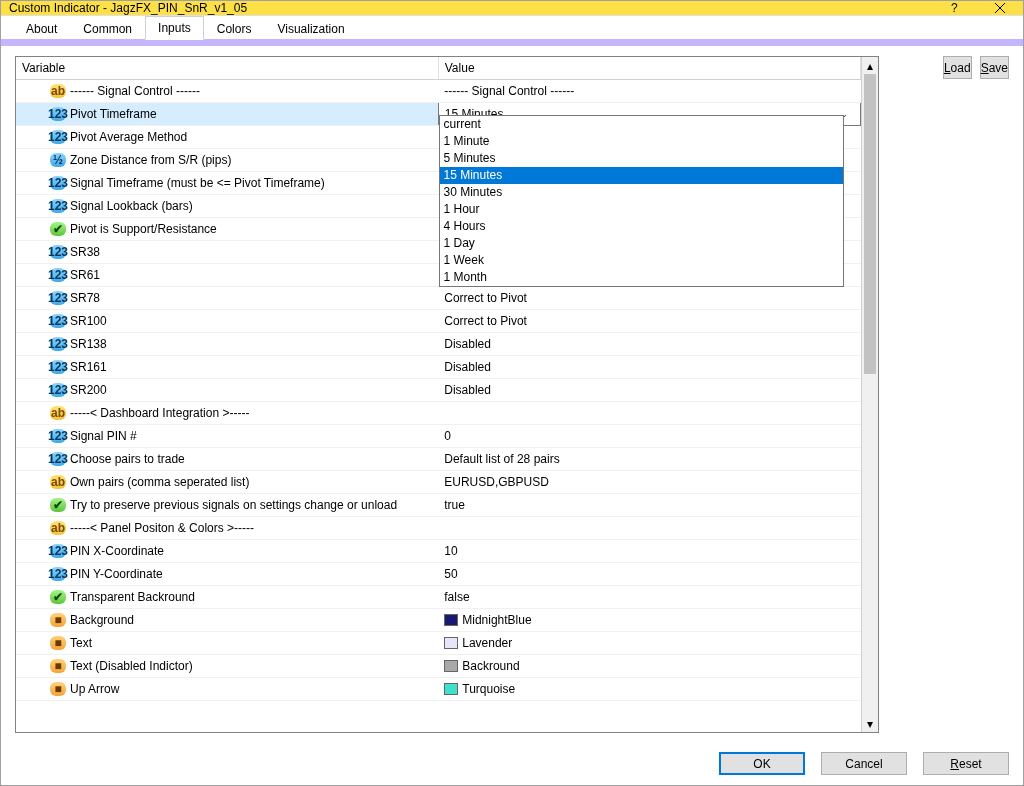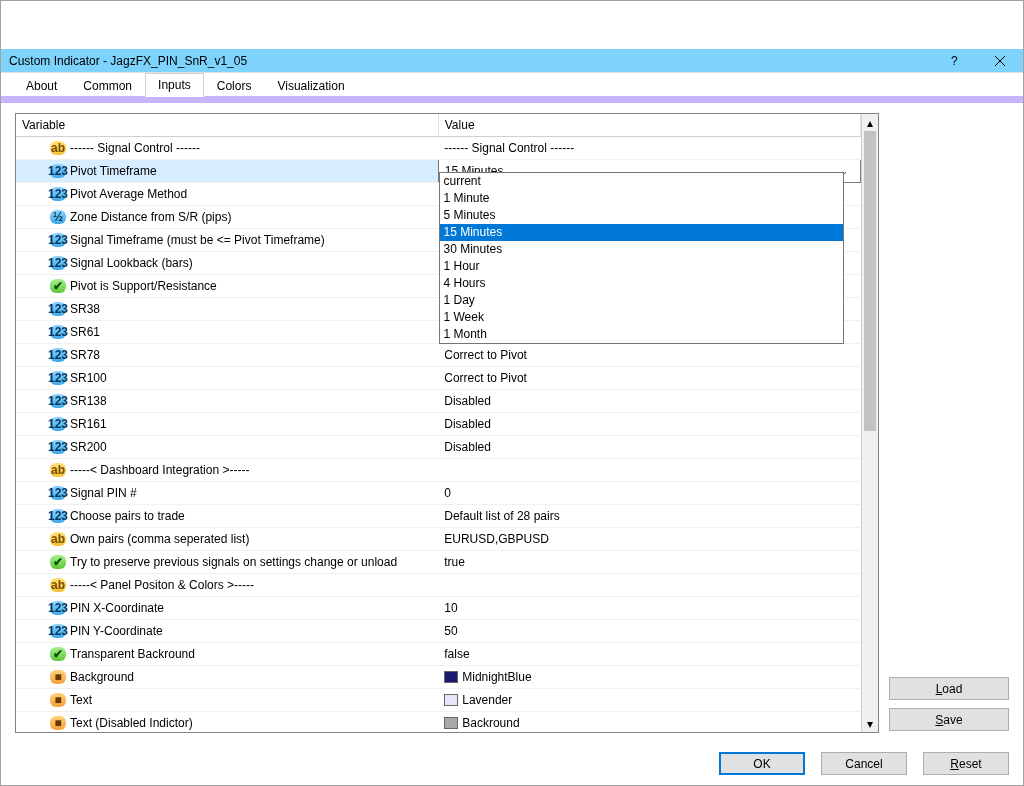--- a/index.html
+++ b/index.html
@@ -1,19 +1,19 @@
 <!DOCTYPE html>
 <html><head>
 <meta charset="utf-8">
 <style>
 * { box-sizing: border-box; margin: 0; padding: 0; font-family: "Segoe UI", Tahoma, sans-serif; font-size: 12px; }
 body { background: #fff; width: 1024px; height: 786px; overflow: hidden; }
 .window { width: 1024px; height: 786px; border: 1px solid #a0a0a0; display: flex; flex-direction: column; background: #fff; }
 
-.titlebar { height: 24px; display: flex; align-items: center; padding: 0 0 0 8px; background: #7dd3fc; border-bottom: 1px solid #e0e0e0; margin-top: 48px; }
+.titlebar { height: 15px; display: flex; align-items: center; padding: 0 0 0 8px; background: #fde047; border-bottom: 1px solid #e0e0e0; }
 .titlebar .title { flex: 1; font-size: 12px; color: #000; }
 .titlebar .winbtn { width: 46px; height: 30px; display: flex; align-items: center; justify-content: center; color: #000; }
 .titlebar .winbtn svg { width: 12px; height: 12px; }
 
 .tabs { height: 27px; display: flex; align-items: flex-end; padding: 0 12px; border-bottom: 7px solid #c4b5fd; margin-top: 3px;}
 .tab { padding: 4px 12px; border: 1px solid transparent; border-bottom: none; color: #000; cursor: pointer; position: relative; top: 1px; }
 .tab.active { border-color: #d0d0d0; background: #fff; border-bottom: 1px solid #fff; }
 
 .content { flex: 1; padding: 10px 14px 6px 14px; display: flex; gap: 10px; overflow: hidden; }
 .grid-wrap { flex: 1; border: 1px solid #828282; position: relative; display: flex; }
@@ -34,21 +34,21 @@
 .icon.n123 { background: linear-gradient(#8fd3ff,#3fa9e8); color:#03385f; }
 .icon.half { background: linear-gradient(#8fd3ff,#3fa9e8); color:#03385f; }
 .icon.bool { background: linear-gradient(#a8f28f,#5dc63c); color:#0b4d00; }
 .icon.color { background: linear-gradient(#ffd27a,#f6a23a); color:#6b3a00; }
 .colorsw { width:14px; height:12px; border:1px solid #666; display:inline-block; }
 .dd-arrow { margin-left:auto; font-size:9px; color:#333; padding-right:6px;}
 .dropdown { position:absolute; left:50%; top:58px; width:calc(50% - 17px); background:#fff; border:1px solid #767676; z-index:10; }
 .dropdown .opt { padding:1px 4px; font-size:12px; line-height:15px; }
 .dropdown .opt.sel { background:#0078d7; color:#fff; }
 
-.sidebtns { width:120px; display:flex; flex-direction:column; justify-content:flex-end; gap:8px; padding-bottom:2px;}
+.sidebtns { width:120px; display:flex; justify-content:flex-end; gap:8px; padding-bottom:2px;}
 .btn { height:23px; border:1px solid #adadad; background:#e1e1e1; display:flex; align-items:center; justify-content:center; cursor:pointer; }
 .btn u { text-decoration: underline; }
 
 .footer { height:46px; display:flex; align-items:flex-end; justify-content:flex-end; gap:16px; padding:0 14px 10px 14px; }
 .footer .btn { width:86px; }
 .footer .btn.primary { border:2px solid #0078d7; background:#e1e1e1; }
 
 .col-var { width: 50%; }
 .col-val { width: 50%; }
 </style>

